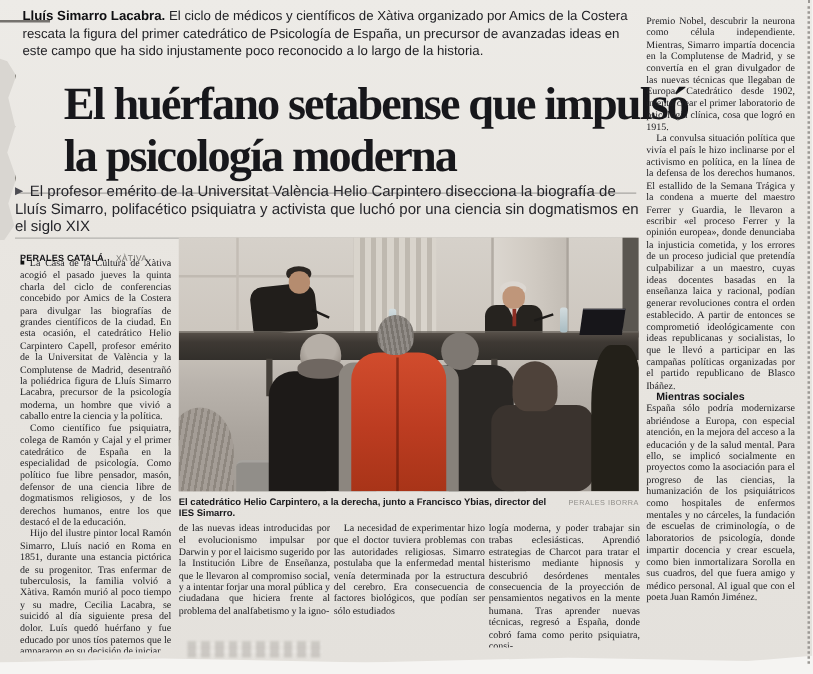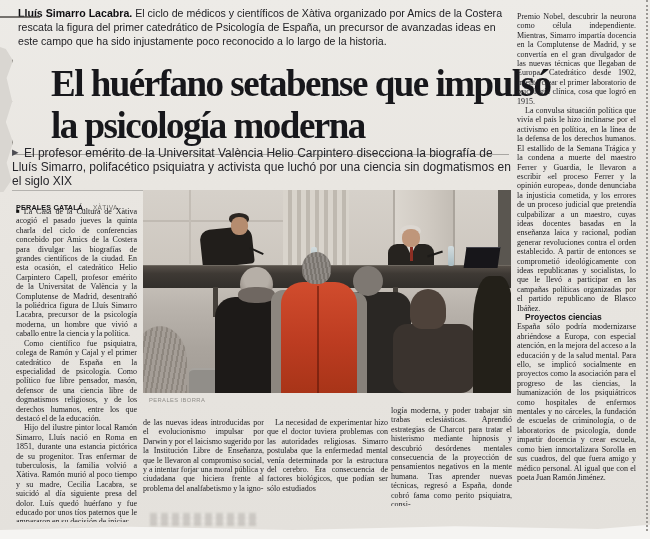--- a/index.html
+++ b/index.html
@@ -42,21 +42,21 @@
 
   .bodycol{position:absolute;width:121px;font-family:"Liberation Serif",serif;
     font-size:8px;line-height:9.4px;text-align:justify;color:#202024;
     overflow:hidden;hyphens:auto;-webkit-hyphens:auto;word-spacing:-0.2px;}
   .bodycol p{margin:0;text-indent:8px;}
   .bodycol p.first{text-indent:0;}
   .lead-square{font-size:6.3px;vertical-align:1px;margin-right:2px;color:#111;}
   #col1{left:16px;top:206px;height:316px;}
   #col2{left:143px;top:418px;height:100px;}
   #col3{left:267px;top:418px;height:100px;}
-  #col4{left:391px;top:406px;height:100px;}
+  #col4{left:391px;top:418px;height:100px;}
   #col5{left:517px;top:12px;width:119px;height:516px;}
   .subhead{font-family:"Liberation Sans",sans-serif;font-weight:bold;font-size:8.5px;
     margin:5px 0 2px;text-indent:0;color:#141417;}
   .ghost{position:absolute;left:150px;top:513px;width:108px;height:13px;opacity:.45;filter:blur(1px);
     background:repeating-linear-gradient(90deg,rgba(115,110,104,.5) 0 7px,transparent 7px 11px),
                repeating-linear-gradient(0deg,transparent 0 4px,rgba(255,255,255,.4) 4px 6px);}
 
   
   .photo{position:absolute;left:143px;top:190px;width:368px;height:203px;overflow:hidden;
     background:linear-gradient(180deg,#d6d1ca 0%,#ccc6be 40%,#b9b3ac 58%,#aaa49d 78%,#a19b94 100%);}
@@ -180,39 +180,40 @@
     <div class="ph-aud5-head"></div>
     <div class="ph-aud6"></div>
     <div class="ph-vest-sleeveL"></div>
     <div class="ph-vest-sleeveR"></div>
     <div class="ph-vest"></div>
     <div class="ph-vest-seam"></div>
     <div class="ph-vest-head"></div>
   </div>
 
   <div class="caption-row">
+    <span class="caption">El catedrático Helio Carpintero, a la derecha, junto a Francisco Ybias, director del IES Simarro.</span>
     <span class="credit">PERALES IBORRA</span>
   </div>
 
   <div class="bodycol" id="col2">
     <p class="first">de las nuevas ideas introducidas por el evolucionismo impulsar por Darwin y por el laicismo sugerido por la Institución Libre de Enseñanza, que le llevaron al compromiso social, y a intentar forjar una moral pública y ciudadana que hiciera frente al problema del analfabetismo y la igno-</p>
   </div>
 
   <div class="bodycol" id="col3">
     <p>La necesidad de experimentar hizo que el doctor tuviera problemas con las autoridades religiosas. Simarro postulaba que la enfermedad mental venía determinada por la estructura del cerebro. Era consecuencia de factores biológicos, que podían ser sólo estudiados</p>
   </div>
 
   <div class="bodycol" id="col4">
     <p class="first">logía moderna, y poder trabajar sin trabas eclesiásticas. Aprendió estrategias de Charcot para tratar el histerismo mediante hipnosis y descubrió desórdenes mentales consecuencia de la proyección de pensamientos negativos en la mente humana. Tras aprender nuevas técnicas, regresó a España, donde cobró fama como perito psiquiatra, consi-</p>
   </div>
 
   <div class="bodycol" id="col5">
     <p class="first">Premio Nobel, descubrir la neurona como célula independiente. Mientras, Simarro impartía docencia en la Complutense de Madrid, y se convertía en el gran divulgador de las nuevas técnicas que llegaban de Europa. Catedrático desde 1902, intentó crear el primer laboratorio de psicología clínica, cosa que logró en 1915.</p>
     <p>La convulsa situación política que vivía el país le hizo inclinarse por el activismo en política, en la línea de la defensa de los derechos humanos. El estallido de la Semana Trágica y la condena a muerte del maestro Ferrer y Guardia, le llevaron a escribir «el proceso Ferrer y la opinión europea», donde denunciaba la injusticia cometida, y los errores de un proceso judicial que pretendía culpabilizar a un maestro, cuyas ideas docentes basadas en la enseñanza laica y racional, podían generar revoluciones contra el orden establecido. A partir de entonces se comprometió ideológicamente con ideas republicanas y socialistas, lo que le llevó a participar en las campañas políticas organizadas por el partido republicano de Blasco Ibáñez.</p>
-    <p class="subhead">Proyectos ciencias</p>
+    <p class="subhead">Mientras sociales</p>
     <p class="first">España sólo podría modernizarse abriéndose a Europa, con especial atención, en la mejora del acceso a la educación y de la salud mental. Para ello, se implicó socialmente en proyectos como la asociación para el progreso de las ciencias, la humanización de los psiquiátricos como hospitales de enfermos mentales y no cárceles, la fundación de escuelas de criminología, o de laboratorios de psicología, donde impartir docencia y crear escuela, como bien inmortalizara Sorolla en sus cuadros, del que fuera amigo y médico personal. Al igual que con el poeta Juan Ramón Jiménez.</p>
   </div>
 
   <div class="ghost"></div>
   <div class="torn-edge"></div>
   <div class="scan-mark"></div>
 </div>
 
 <div class="edge-dotted"></div>
 

